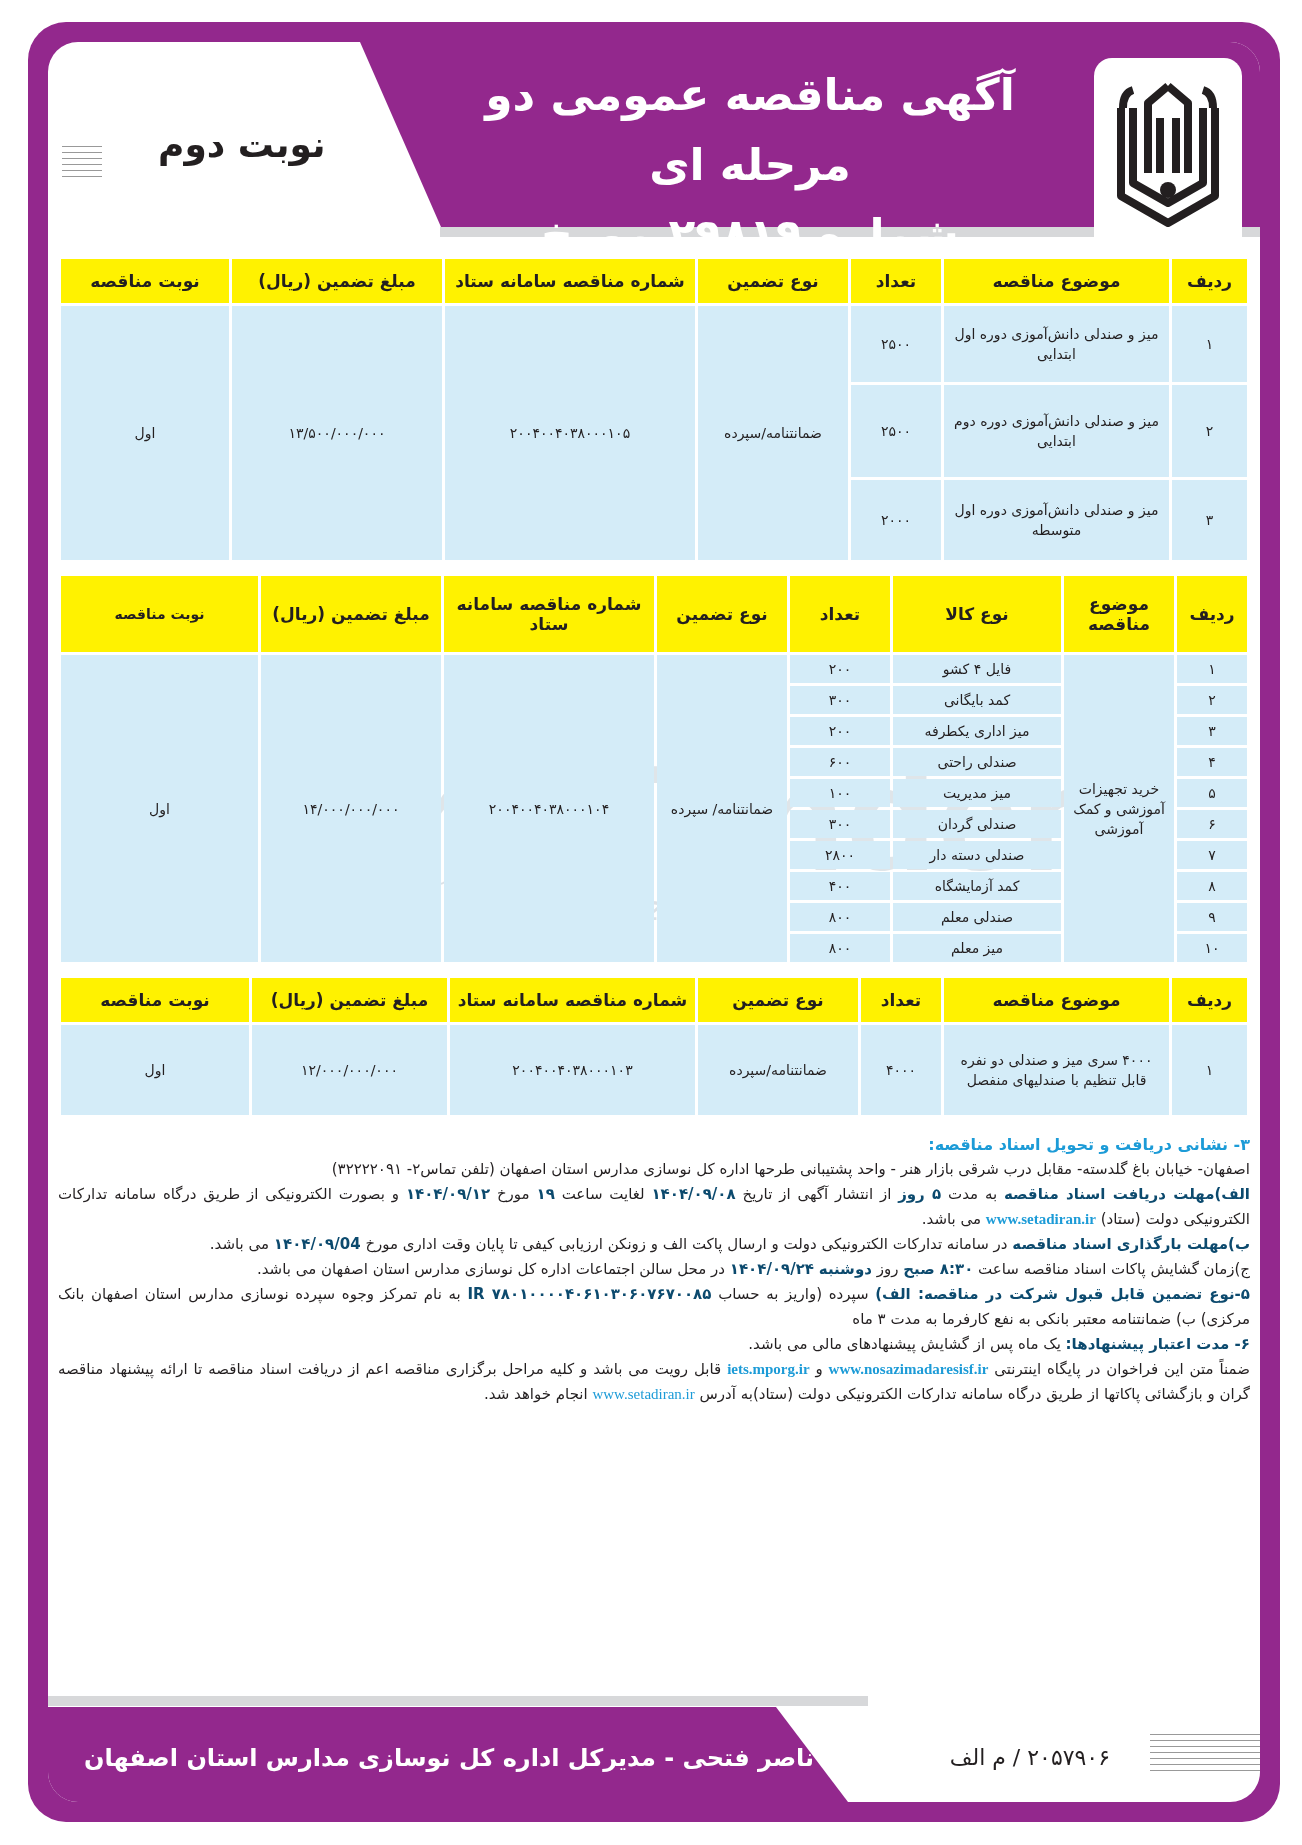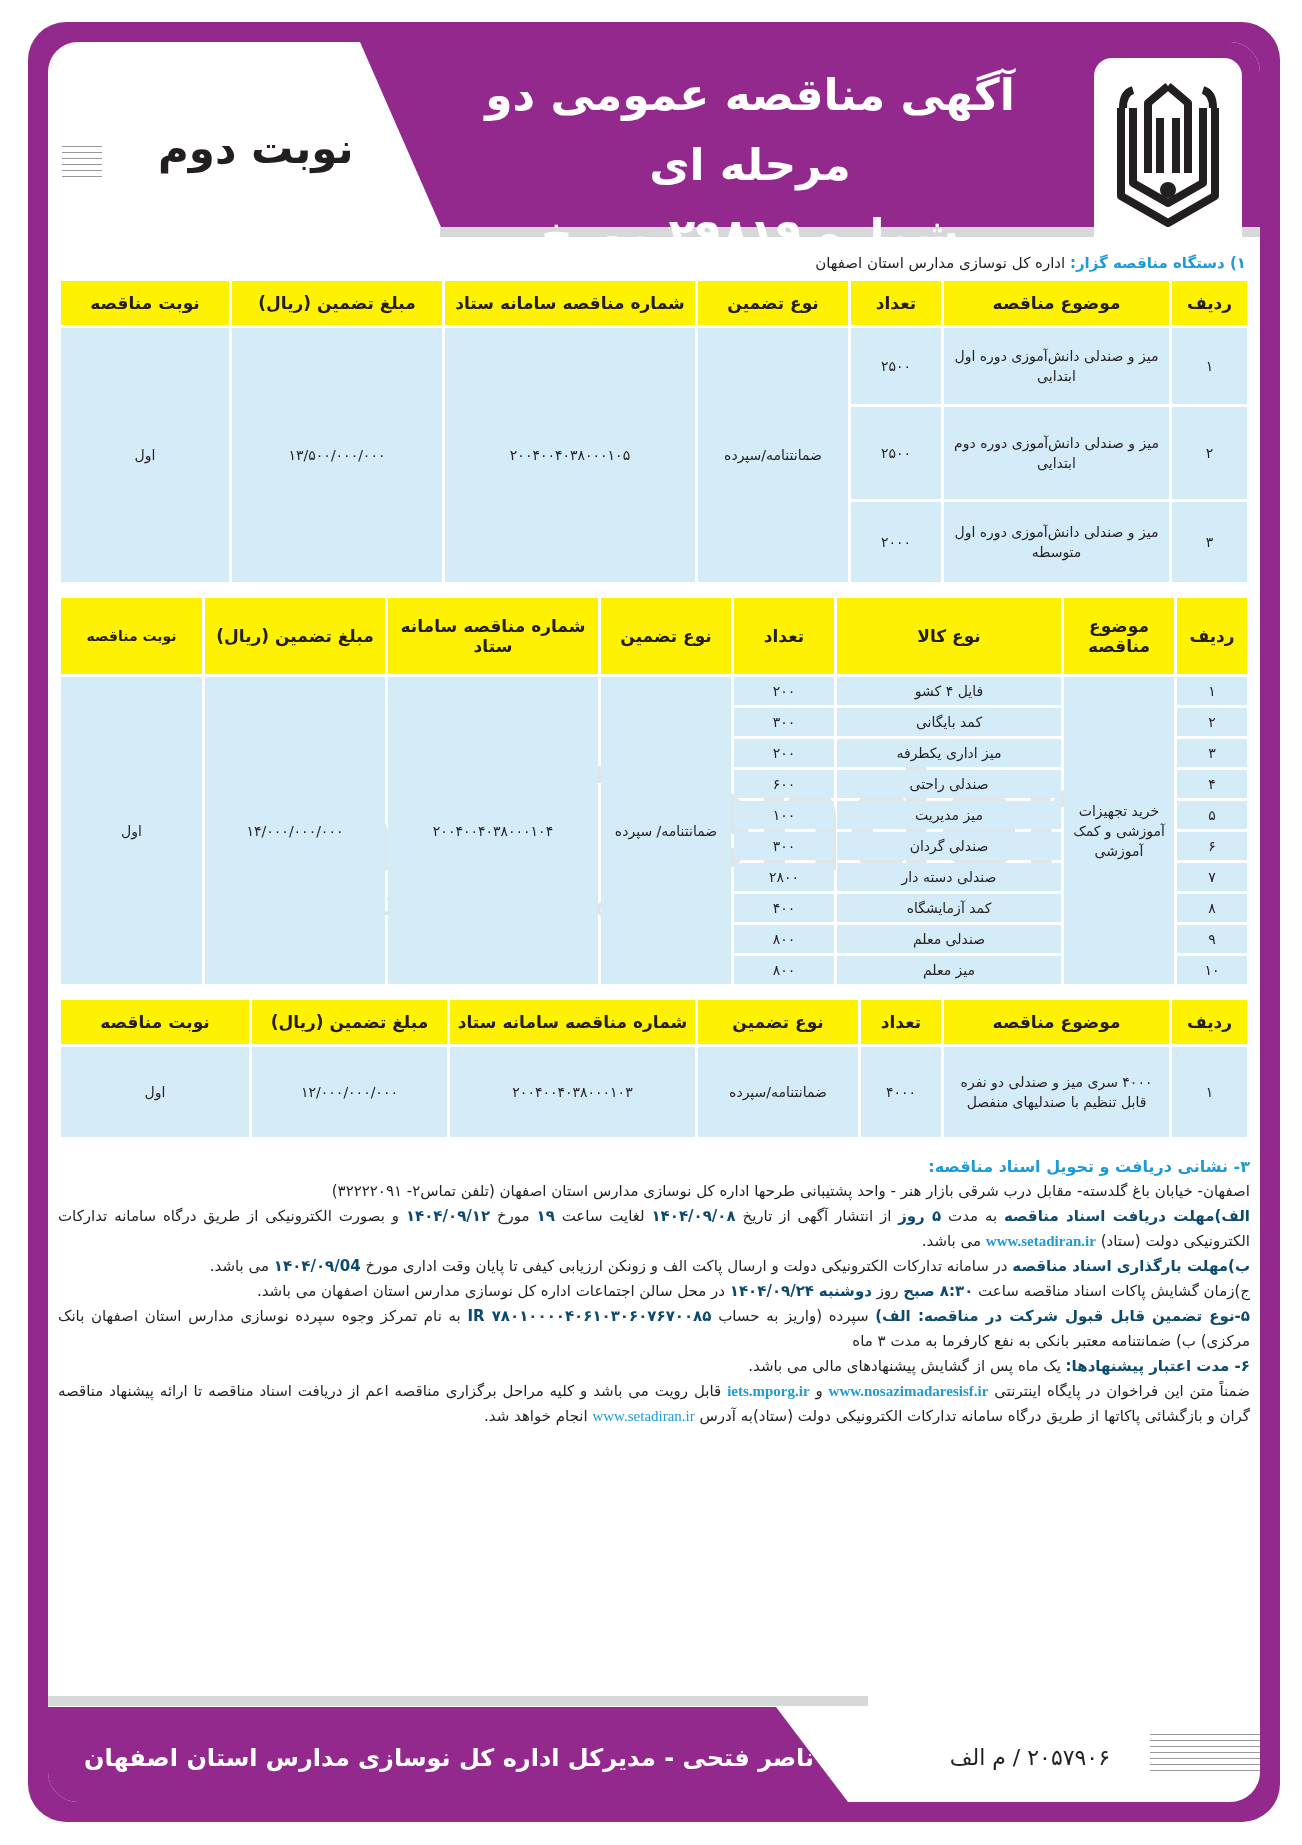--- a/index.html
+++ b/index.html
@@ -27,21 +27,21 @@
       position: absolute; right: 18px; top: 16px; width: 148px; height: 190px; background: #ffffff;
       border-radius: 18px 18px 0 0; display: flex; align-items: center; justify-content: center;
     }
     .title {
       position: absolute; right: 200px; top: 18px; width: 620px; text-align: center; color: #ffffff;
       font-family: "DejaVu Sans", sans-serif; font-weight: bold;
     }
     .title .l1 { font-size: 44px; line-height: 70px; }
     .title .l2 { font-size: 44px; line-height: 70px; }
     .round-label {
-      position: absolute; left: 110px; top: 82px; font-size: 42px; font-weight: bold; color: #231f20;
+      position: absolute; left: 110px; top: 82px; font-size: 36px; font-weight: bold; color: #231f20;
     }
     .lines-deco { position: absolute; left: 14px; top: 104px; width: 40px; }
     .lines-deco div { height: 1px; background: #999; margin-bottom: 5px; }
 
     
     .content { position: absolute; top: 210px; left: 10px; right: 10px; }
     .intro { font-size: 15px; line-height: 22px; padding-right: 4px; }
     .lbl { color: #1c9bd7; font-weight: bold; }
 
     table.t { width: 100%; border-collapse: separate; border-spacing: 3px; margin-top: 4px; }
@@ -107,24 +107,20 @@
           <div></div>
           <div></div>
       </div>
     </div>
 
     <div class="watermark">AriaTender</div>
     <div class="watermark-sub">زنجیره معاملاتی آریاتندر</div>
 
     <div class="content">
       <div class="intro">
-        <div>
-          <span class="lbl">۱) دستگاه مناقصه گزار:</span>
-          <span>اداره کل نوسازی مدارس استان اصفهان</span>
-        </div>
       </div>
 
       <table class="t">
         <tbody>
             <tr>
           <th style="width:75px">ردیف</th>
           <th style="width:225px">موضوع مناقصه</th>
           <th style="width:90px">تعداد</th>
           <th style="width:150px">نوع تضمین</th>
           <th style="width:250px">شماره مناقصه سامانه ستاد</th>
@@ -151,21 +147,21 @@
           <td>۲۰۰۰</td>
         </tr>
       </tbody>
         </table>
 
       <table class="t" style="margin-top:10px">
         <tbody>
             <tr style="height:76px">
           <th style="width:70px">ردیف</th>
           <th style="width:110px">موضوع مناقصه</th>
-          <th style="width:224px">نوع کالا</th>
+          <th style="width:168px">نوع کالا</th>
           <th style="width:100px">تعداد</th>
           <th style="width:130px">نوع تضمین</th>
           <th style="width:210px">شماره مناقصه سامانه ستاد</th>
           <th style="width:180px">مبلغ تضمین (ریال)</th>
           <th style="font-size:14px">نوبت مناقصه</th>
         </tr>
         <tr>
           <td>۱</td>
           <td rowspan="10">خرید تجهیزات آموزشی و کمک آموزشی</td>
           <td>فایل ۴ کشو</td>

